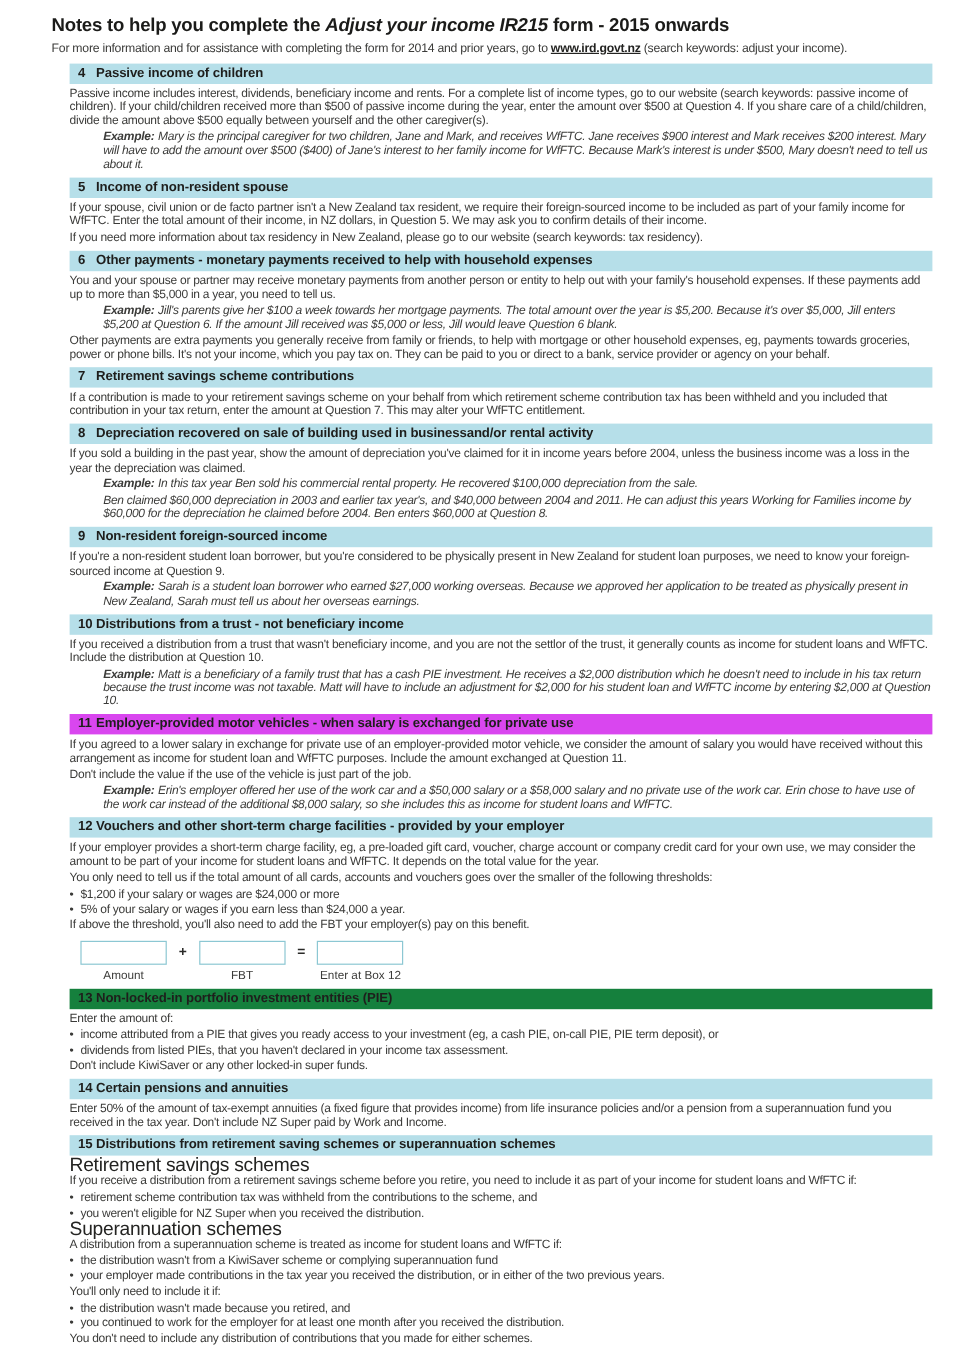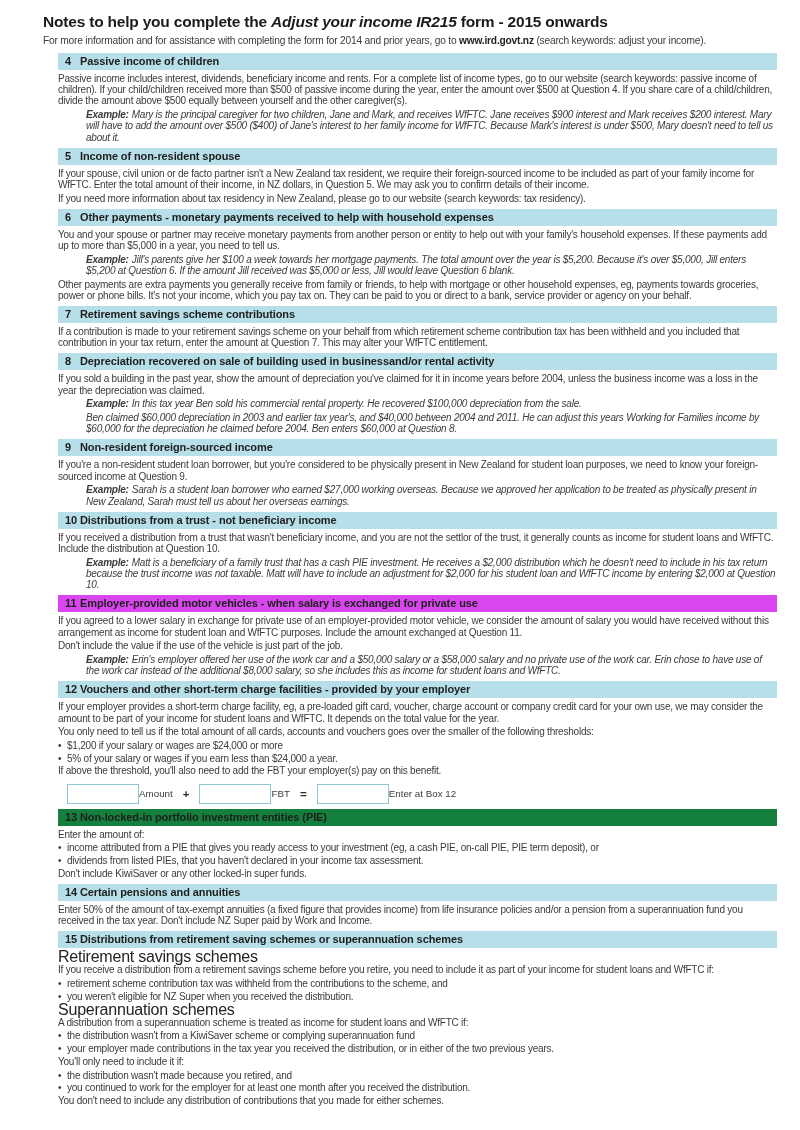--- a/index.html
+++ b/index.html
@@ -3,34 +3,34 @@
 <meta charset="utf-8">
 <style>
   html,body { margin:0; padding:0; background:#ffffff; }
   body { font-family:"Liberation Sans", sans-serif; color:#3b3b39; }
   .page { position:relative; width:793px; height:1130px; background:#fff;
           box-sizing:border-box; padding:13px 14px 0 43px; overflow:hidden; }
   .doc-title { margin:0 0 4px 0; font-size:15.5px; line-height:18px; font-weight:700;
                color:#1b1b19; letter-spacing:-0.2px; }
   .doc-title .ti { font-style:italic; }
   .doc-subtitle { margin:0 0 7px 0; font-size:10.2px; letter-spacing:-0.2px; color:#3b3b39; }
-  .doc-subtitle b { color:#232321; }
+  .doc-subtitle b { color:#232321;text-decoration:underline; }
   .sections { margin-left:15px; width:719px; }
   .band { display:flex; align-items:baseline; padding:2px 6px 3px 7px; margin:5px 0 3px;
           font-weight:700; font-size:11px; letter-spacing:-0.1px; color:#1e1e1c; }
   .section:first-child .band { margin-top:1px; }
   .band-num { min-width:15px; flex:none; }
   .para { margin:0 0 2.5px 0; font-size:10px; line-height:11.2px; letter-spacing:-0.22px; }
   .example { font-style:italic;margin-left:28px; }
   .ex-label { font-weight:700; margin-right:3px; }
   .subhead { font-weight:400; font-size:16px; color:#242422; margin:1px 0 2px; }
   .bullet { display:flex; margin:0 0 1.5px 0; }
   .dot { width:9px; flex:none; }
   .formrow { display:flex; align-items:flex-start; margin:7px 0 5px 9px; }
-  .formcell { display:flex; flex-direction:row; }
+  .formcell { display:flex; flex-direction:column; align-items:center; }
   .formbox { width:64px; height:16px; border:1px solid #8cc7d3; background:#fff;
              font:inherit; outline:none; padding:1px 3px; }
   .op { font-weight:700; font-size:11.5px; margin:4px 10px 0 10px; color:#2a2a28; }
   .formlabel { font-size:9.8px; margin-top:4px; white-space:nowrap; color:#3b3b39; }
 </style>
 </head>
 <body>
 
 <div class="page">
   <h1 class="doc-title"><span>Notes to help you complete the </span><span class="ti">Adjust your income IR215</span><span> form - 2015 onwards</span></h1>

